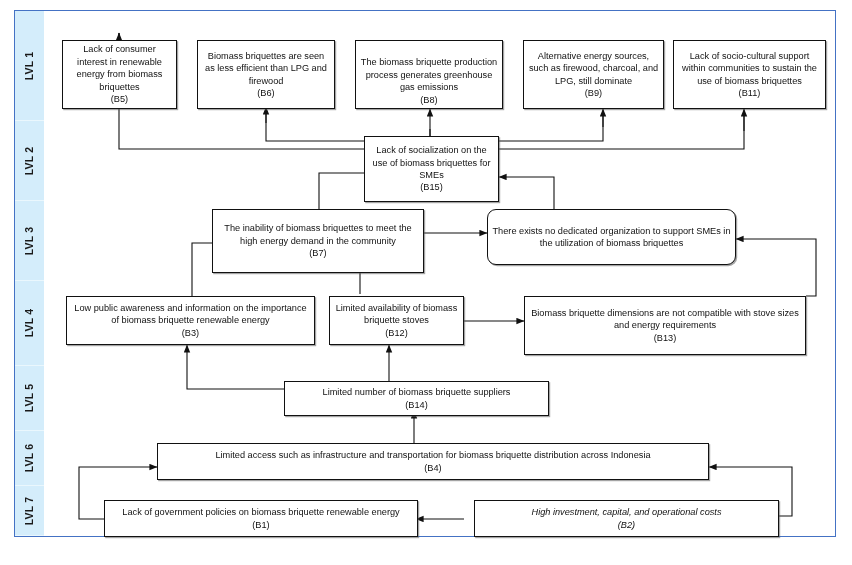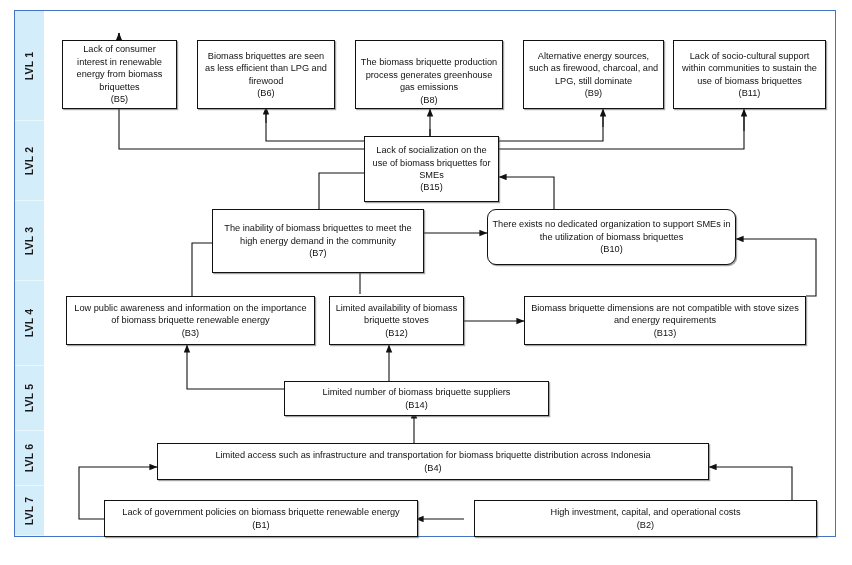--- a/index.html
+++ b/index.html
@@ -211,39 +211,38 @@
     <div class="node" style="left:168px; top:198px; width:212px; height:64px;">
       <div>
         <span class="txt">The inability of biomass briquettes to meet the high energy demand in the community</span>
         <span class="code">(B7)</span>
       </div>
     </div>
 
     <div class="node" style="left:443px; top:198px; width:249px; height:56px;border-radius:9px;">
       <div>
         <span class="txt">There exists no dedicated organization to support SMEs in the utilization of biomass briquettes</span>
-        <span class="code">(B10)</span>
       </div>
     </div>
 
     <div class="node" style="left:22px; top:285px; width:249px; height:49px;">
       <div>
         <span class="txt">Low public awareness and information on the importance of biomass briquette renewable energy</span>
         <span class="code">(B3)</span>
       </div>
     </div>
 
     <div class="node" style="left:285px; top:285px; width:135px; height:49px;">
       <div>
         <span class="txt">Limited availability of biomass briquette stoves</span>
         <span class="code">(B12)</span>
       </div>
     </div>
 
-    <div class="node" style="left:480px; top:285px; width:282px; height:49px;">
+    <div class="node" style="left:480px; top:285px; width:282px; height:59px;">
       <div>
         <span class="txt">Biomass briquette dimensions are not compatible with stove sizes and energy requirements</span>
         <span class="code">(B13)</span>
       </div>
     </div>
 
     <div class="node" style="left:240px; top:370px; width:265px; height:35px;">
       <div>
         <span class="txt">Limited number of biomass briquette suppliers</span>
         <span class="code">(B14)</span>
@@ -257,21 +256,21 @@
       </div>
     </div>
 
     <div class="node" style="left:60px; top:489px; width:314px; height:37px;text-align:center;">
       <div>
         <span class="txt">Lack of government policies on biomass briquette renewable energy</span>
         <span class="code">(B1)</span>
       </div>
     </div>
 
-    <div class="node" style="left:430px; top:489px; width:343px; height:37px;">
+    <div class="node" style="left:430px; top:489px; width:305px; height:37px;font-style:italic;">
       <div>
         <span class="txt">High investment, capital, and operational costs</span>
         <span class="code">(B2)</span>
       </div>
     </div>
 
   </div>
 </div>
 
 </body></html>

